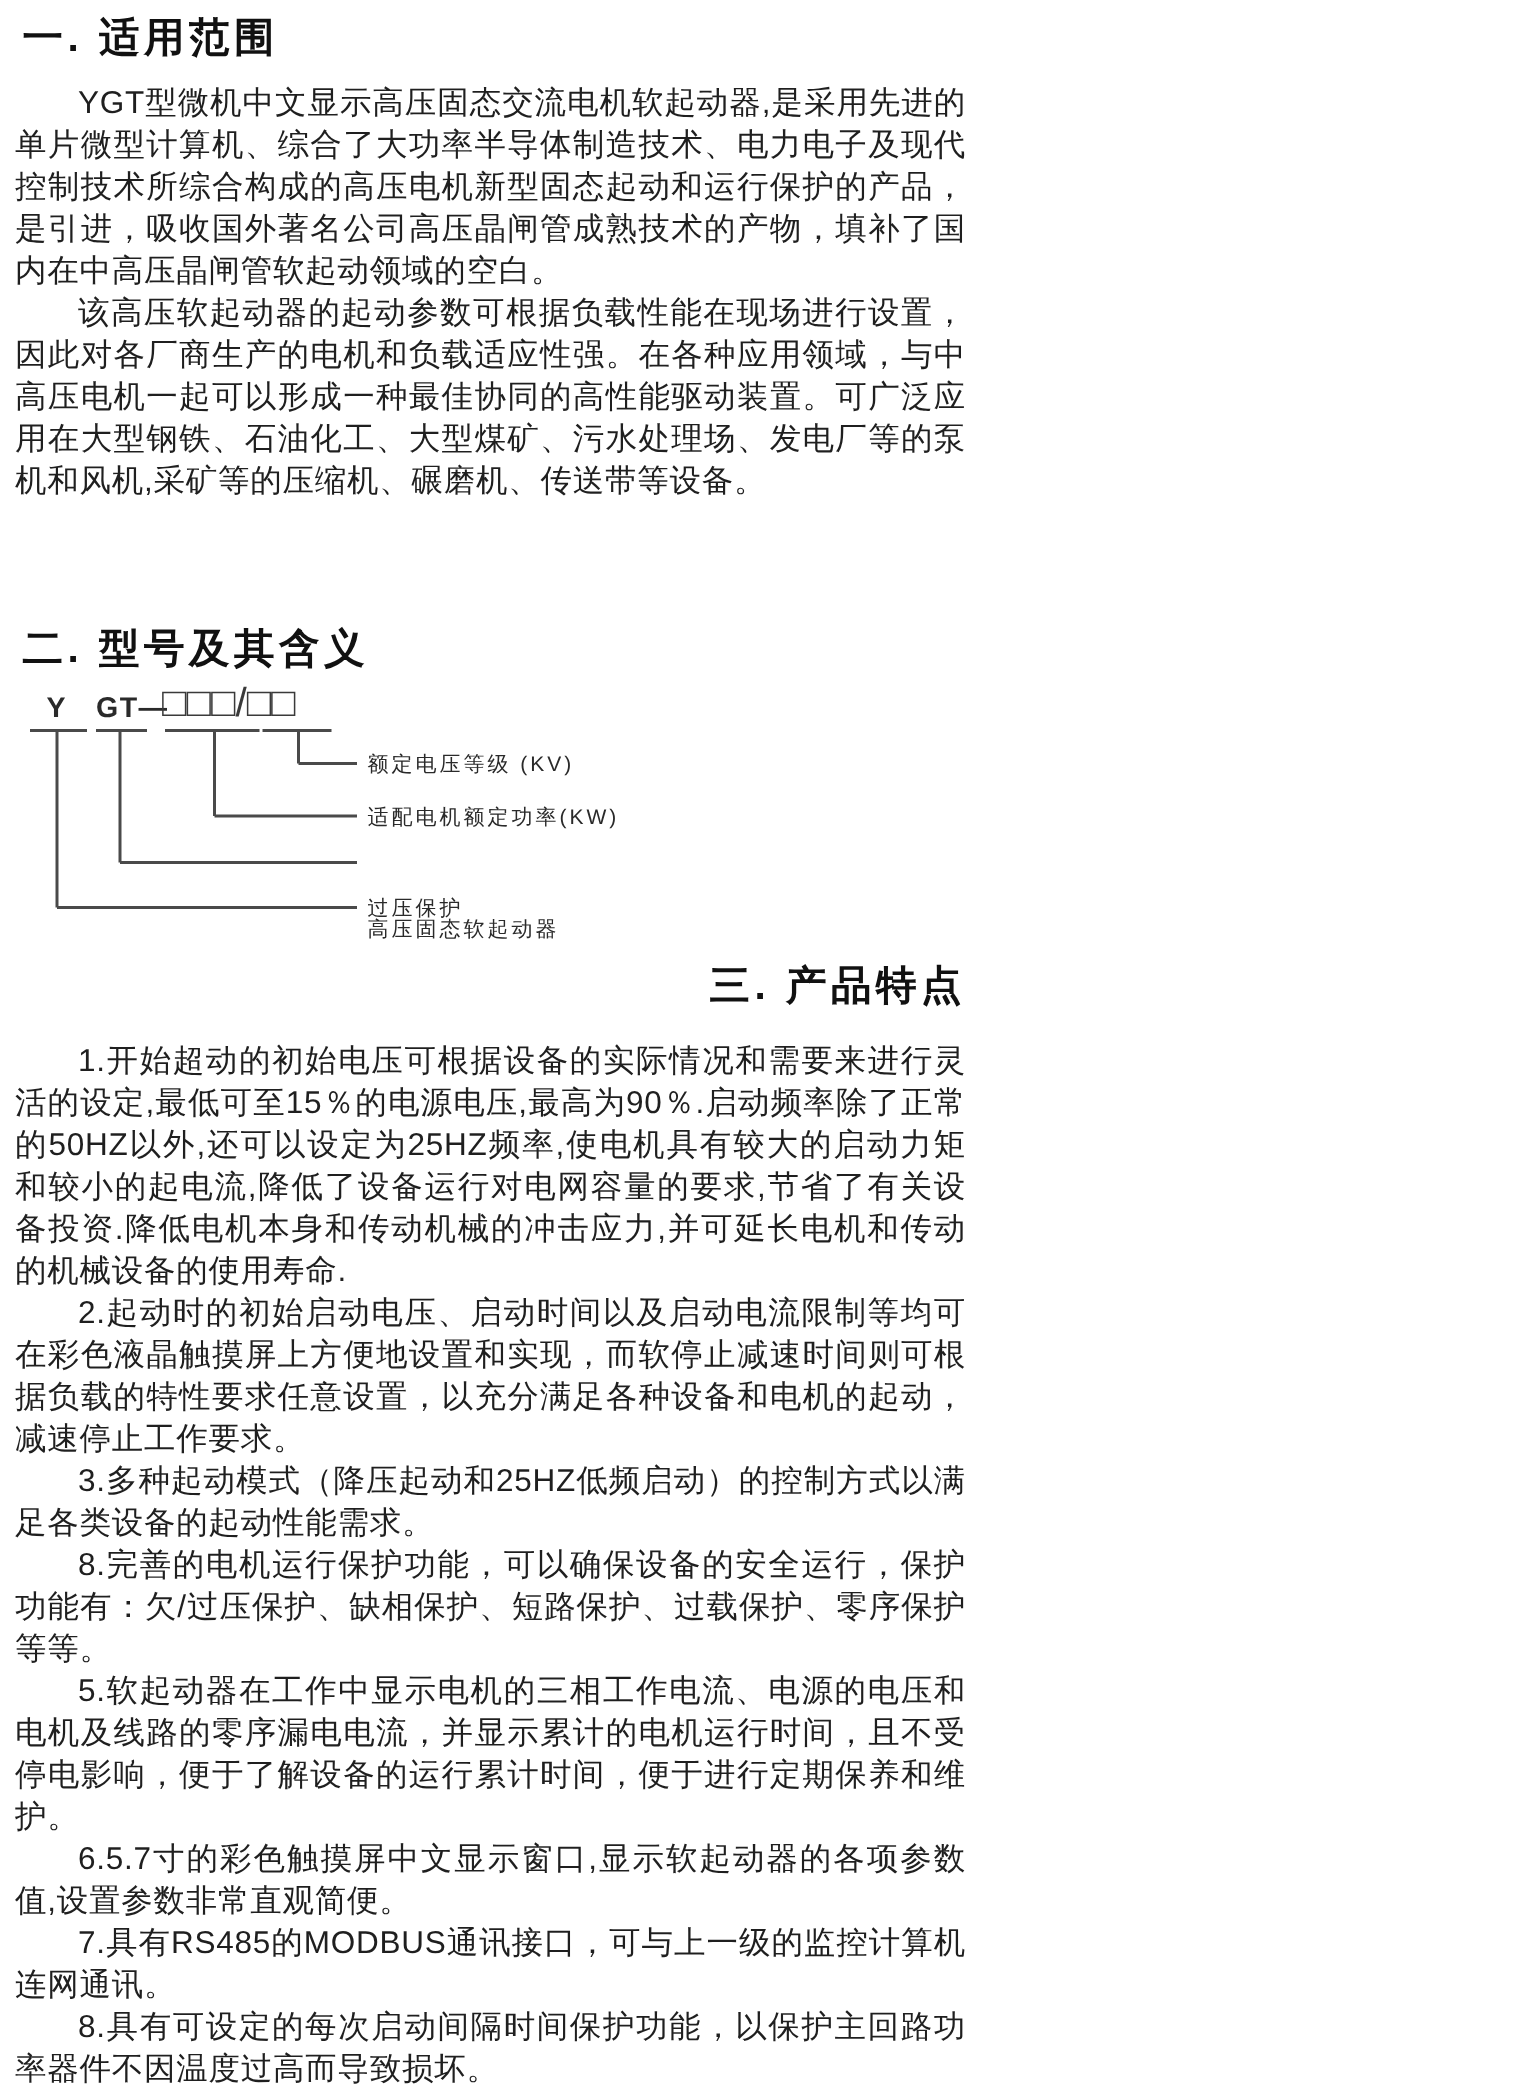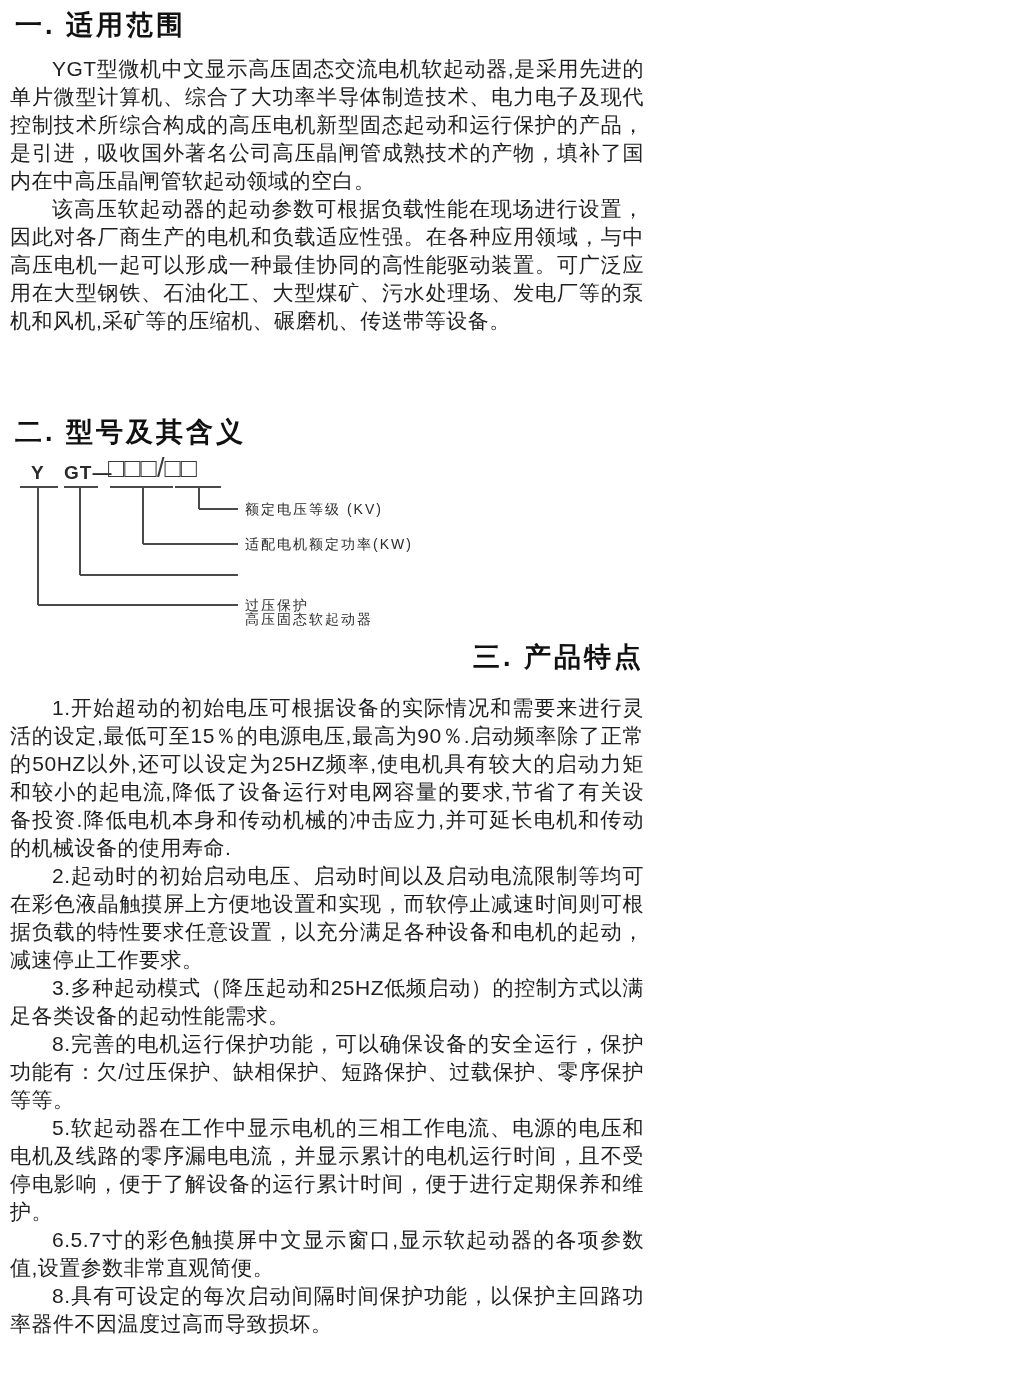--- a/index.html
+++ b/index.html
@@ -124,17 +124,18 @@
     </div>
 
     <h2 class="section-heading heading-3">三. 产品特点</h2>
     <div class="items-block">
       <p class="body-para">1.开始超动的初始电压可根据设备的实际情况和需要来进行灵活的设定,最低可至15％的电源电压,最高为90％.启动频率除了正常的50HZ以外,还可以设定为25HZ频率,使电机具有较大的启动力矩和较小的起电流,降低了设备运行对电网容量的要求,节省了有关设备投资.降低电机本身和传动机械的冲击应力,并可延长电机和传动的机械设备的使用寿命.</p>
       <p class="body-para">2.起动时的初始启动电压、启动时间以及启动电流限制等均可在彩色液晶触摸屏上方便地设置和实现，而软停止减速时间则可根据负载的特性要求任意设置，以充分满足各种设备和电机的起动，减速停止工作要求。</p>
       <p class="body-para">3.多种起动模式（降压起动和25HZ低频启动）的控制方式以满足各类设备的起动性能需求。</p>
       <p class="body-para">8.完善的电机运行保护功能，可以确保设备的安全运行，保护功能有：欠/过压保护、缺相保护、短路保护、过载保护、零序保护等等。</p>
       <p class="body-para">5.软起动器在工作中显示电机的三相工作电流、电源的电压和电机及线路的零序漏电电流，并显示累计的电机运行时间，且不受停电影响，便于了解设备的运行累计时间，便于进行定期保养和维护。</p>
       <p class="body-para">6.5.7寸的彩色触摸屏中文显示窗口,显示软起动器的各项参数值,设置参数非常直观简便。</p>
+      <p class="body-para">7.具有RS485的MODBUS通讯接口，可与上一级的监控计算机连网通讯。</p>
       <p class="body-para">8.具有可设定的每次启动间隔时间保护功能，以保护主回路功率器件不因温度过高而导致损坏。</p>
     </div>
 
   </div>
 </div>
 
 </body></html>

